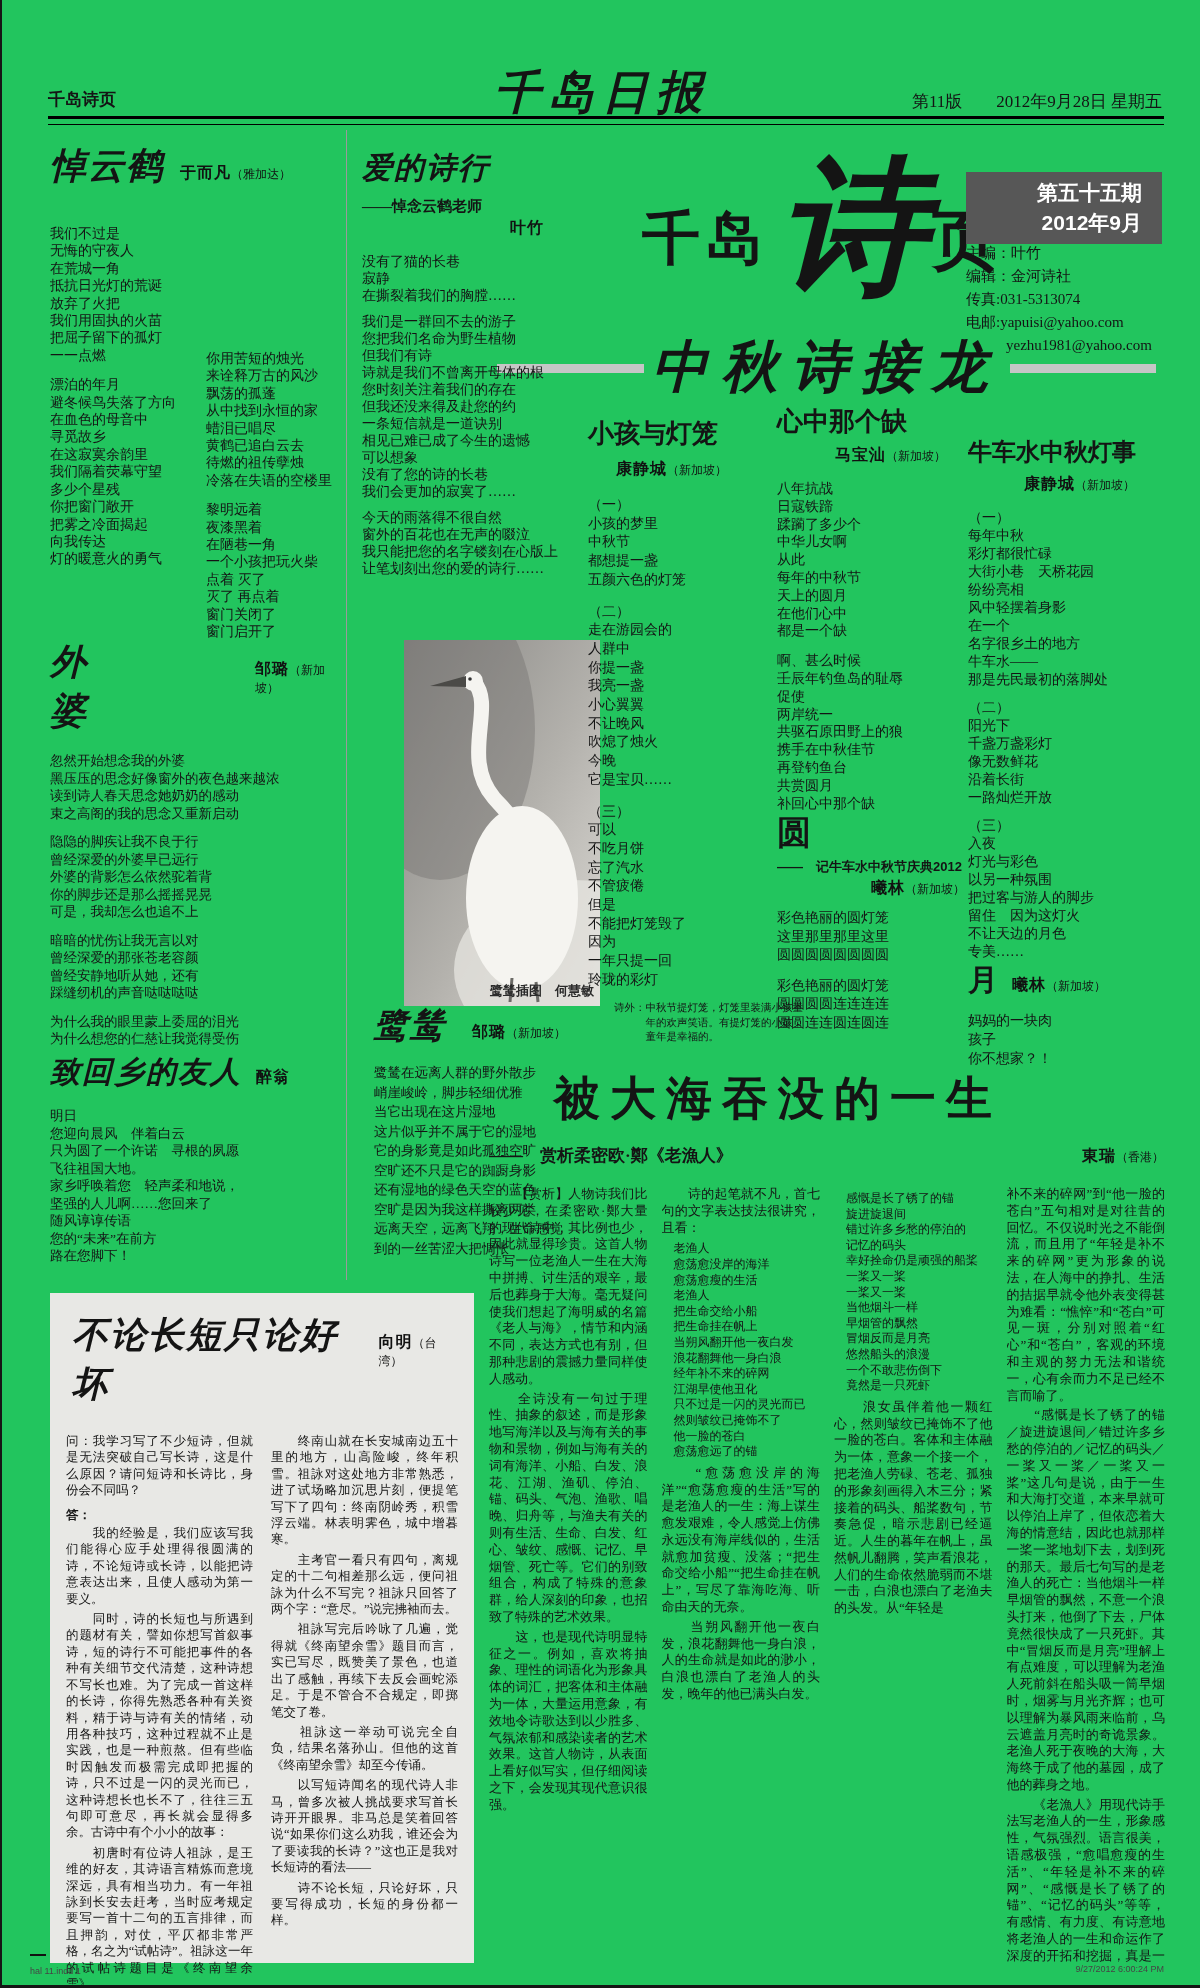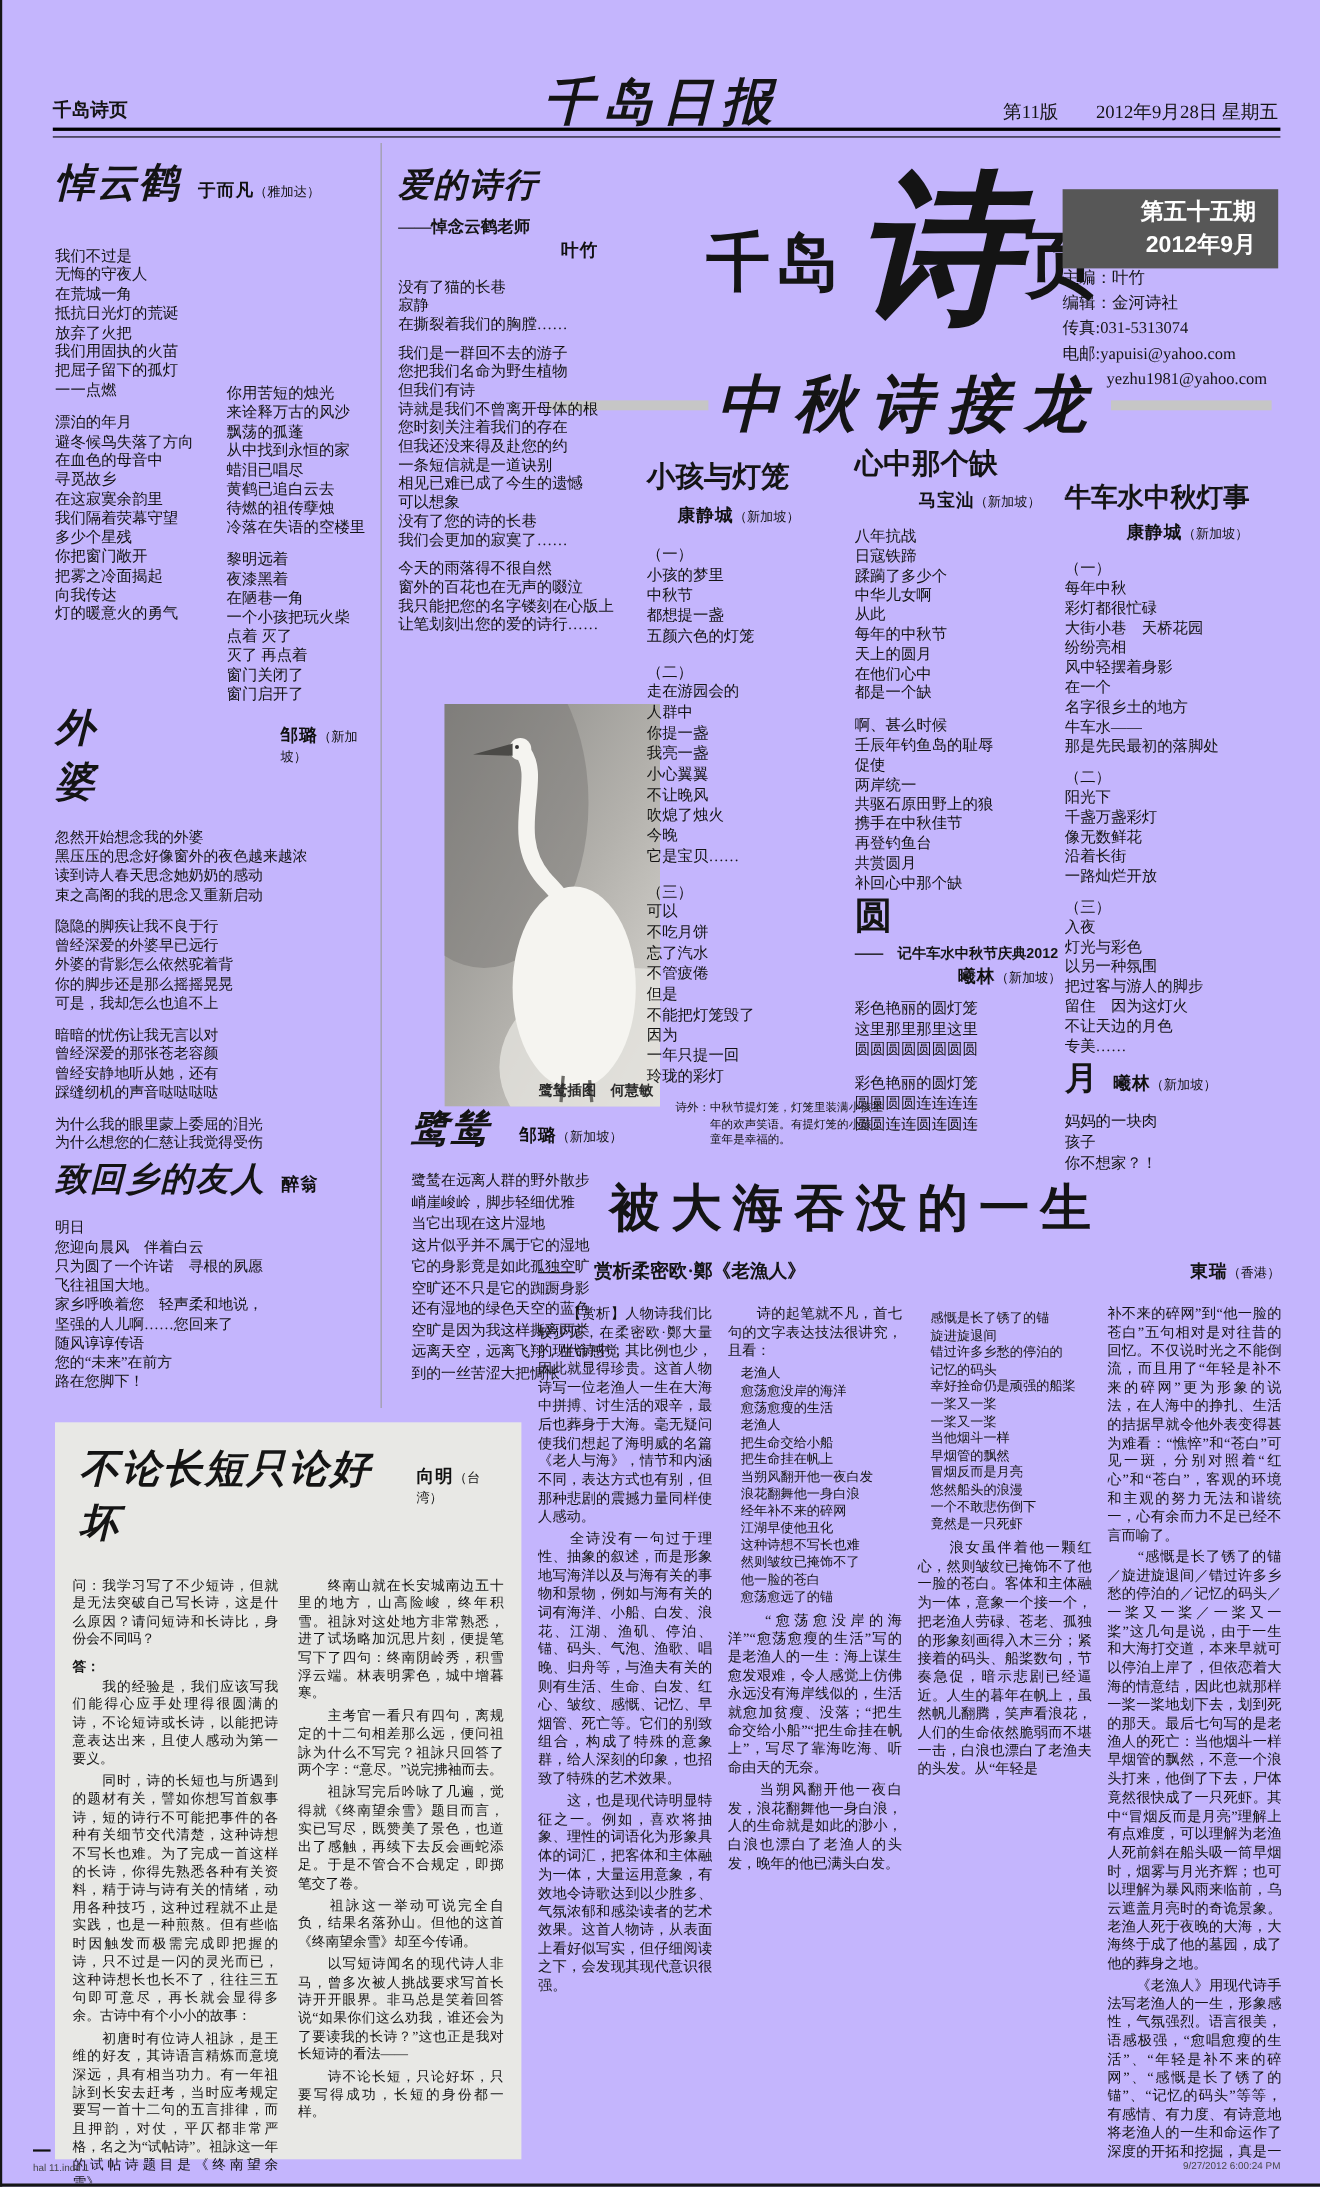--- a/index.html
+++ b/index.html
@@ -1,16 +1,16 @@
 <!DOCTYPE html>
 <html><head>
 <meta charset="utf-8">
 <style>
   html,body{margin:0;padding:0;background:#6e6e6e;}
-  .page{position:relative;width:1200px;height:1988px;background:#c4b5fd;margin:0 auto;
+  .page{position:relative;width:1200px;height:1988px;background:#22c55e;margin:0 auto;
         font-family:"Liberation Serif","DejaVu Serif",serif;color:#141414;overflow:hidden;
         border-left:2px solid #161616;border-bottom:3px solid #161616;box-sizing:border-box;}
   .abs{position:absolute;}
   
   .hdr-section{left:46px;top:88px;font-size:17px;font-weight:bold;}
   .hdr-paper{left:0;top:62px;width:1200px;text-align:center;font-size:46px;font-weight:900;
              font-style:italic;letter-spacing:8px;}
   .hdr-right{right:38px;top:90px;font-size:17px;}
   .hdr-right .pgno{margin-right:34px;}
   .rule2{left:46px;top:116px;width:1116px;height:5px;border-top:3px solid #000;border-bottom:1px solid #000;}
@@ -483,21 +483,21 @@
           <div class="pline">老渔人</div>
           <div class="pline">愈荡愈没岸的海洋</div>
           <div class="pline">愈荡愈瘦的生活</div>
           <div class="pline">老渔人</div>
           <div class="pline">把生命交给小船</div>
           <div class="pline">把生命挂在帆上</div>
           <div class="pline">当朔风翻开他一夜白发</div>
           <div class="pline">浪花翻舞他一身白浪</div>
           <div class="pline">经年补不来的碎网</div>
           <div class="pline">江湖早使他丑化</div>
-          <div class="pline">这种诗想不写长也难</div>
+          <div class="pline">只不过是一闪的灵光而已</div>
           <div class="pline">然则皱纹已掩饰不了</div>
           <div class="pline">他一脸的苍白</div>
           <div class="pline">愈荡愈远了的锚</div>
         </div>
         <p class="para">　　“愈荡愈没岸的海洋”“愈荡愈瘦的生活”写的是老渔人的一生：海上谋生愈发艰难，令人感觉上仿佛永远没有海岸线似的，生活就愈加贫瘦、没落；“把生命交给小船”“把生命挂在帆上”，写尽了靠海吃海、听命由天的无奈。</p>
         <p class="para">　　当朔风翻开他一夜白发，浪花翻舞他一身白浪，人的生命就是如此的渺小，白浪也漂白了老渔人的头发，晚年的他已满头白发。</p>
       </div>
     <div class="bcol">
         <div class="quote">
           <div class="pline">感慨是长了锈了的锚</div>

